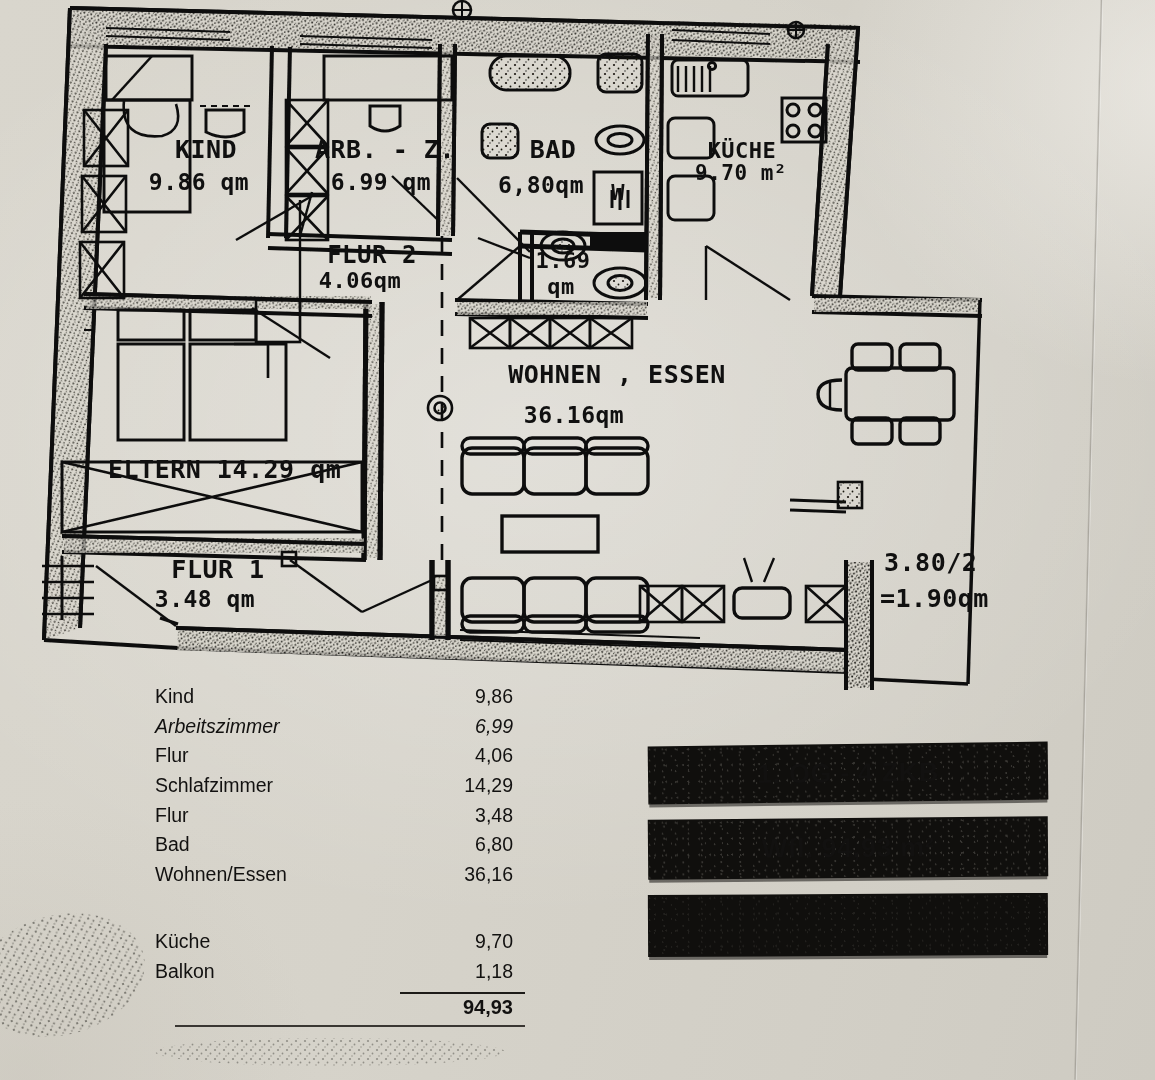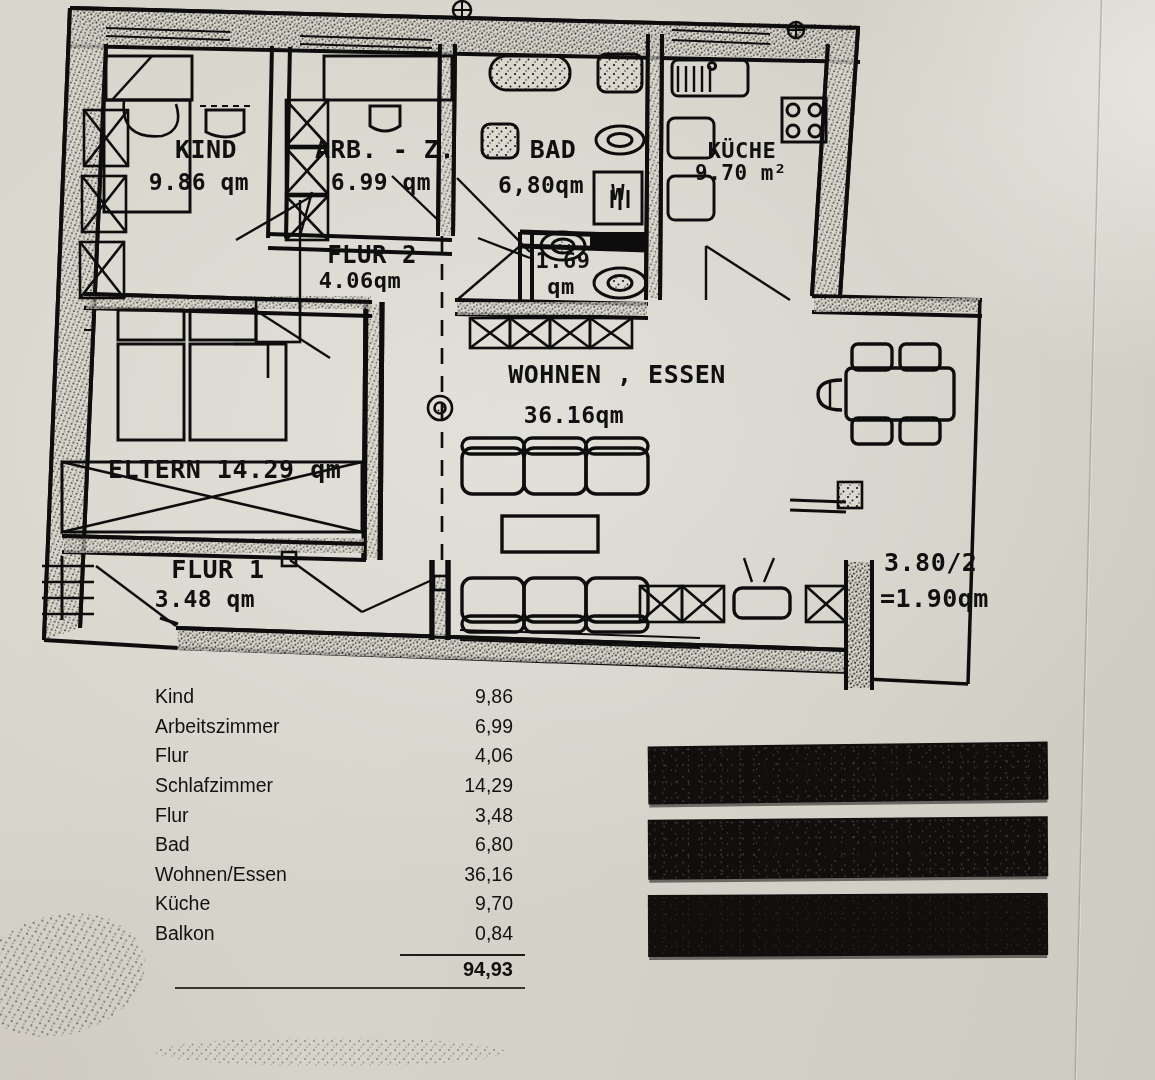--- a/index.html
+++ b/index.html
@@ -366,21 +366,21 @@
     <text class="hand" font-size="22" text-anchor="middle" x="618" y="200">W</text>
   </g>
 </svg>
 
 <div style="position:absolute;left:155px;top:682px;width:370px;">
   <div id="schedule-rows">
       <div style="display: flex; justify-content: space-between; align-items: baseline; padding: 3.3px 0px;">
         <span class="tblrow">Kind</span>
         <span class="tblrow" style="padding-right: 12px;">9,86</span>
       </div>
-      <div style="display: flex; justify-content: space-between; align-items: baseline; padding: 3.3px 0px;">
+      <div style="display: flex; justify-content: space-between; align-items: baseline; padding: 3.3px 0px; font-style: italic;">
         <span class="tblrow">Arbeitszimmer</span>
         <span class="tblrow" style="padding-right: 12px;">6,99</span>
       </div>
       <div style="display: flex; justify-content: space-between; align-items: baseline; padding: 3.3px 0px;">
         <span class="tblrow">Flur</span>
         <span class="tblrow" style="padding-right: 12px;">4,06</span>
       </div>
       <div style="display: flex; justify-content: space-between; align-items: baseline; padding: 3.3px 0px;">
         <span class="tblrow">Schlafzimmer</span>
         <span class="tblrow" style="padding-right: 12px;">14,29</span>
@@ -392,25 +392,25 @@
       <div style="display: flex; justify-content: space-between; align-items: baseline; padding: 3.3px 0px;">
         <span class="tblrow">Bad</span>
         <span class="tblrow" style="padding-right: 12px; margin-left: 48px;">6,80</span>
       </div>
       <div style="display: flex; justify-content: space-between; align-items: flex-end; padding: 3.3px 0px;">
         <span class="tblrow">Wohnen/Essen</span>
         <span class="tblrow" style="padding-right: 12px;">36,16</span>
       </div>
       <div style="display: flex; justify-content: space-between; align-items: baseline; padding: 3.3px 0px;">
         <span class="tblrow">Küche</span>
-        <span class="tblrow" style="padding-right: 12px;">9,70</span>
+        <span class="tblrow" style="padding-right: 12px; margin-top: 38px;">9,70</span>
       </div>
       <div style="display: flex; justify-content: space-between; align-items: flex-end; padding: 3.3px 0px;">
         <span class="tblrow">Balkon</span>
-        <span class="tblrow" style="padding-right: 12px;">0,84</span>
+        <span class="tblrow" style="padding-right: 12px;">1,18</span>
       </div>
     </div>
   <div style="height:2px;background:#1d1b18;margin:6px 0 2px 245px;width:125px;"></div>
   <div style="display:flex;justify-content:flex-end;font-weight:bold;">
     <span class="tblrow" style="font-size:20px;padding-right:12px;">94,93</span>
   </div>
   <div style="height:2px;background:#1d1b18;margin-top:6px;margin-left:20px;width:350px;opacity:.85;"></div>
 </div>
 
 <div style="position:absolute;left:648px;top:744px;width:400px;">

